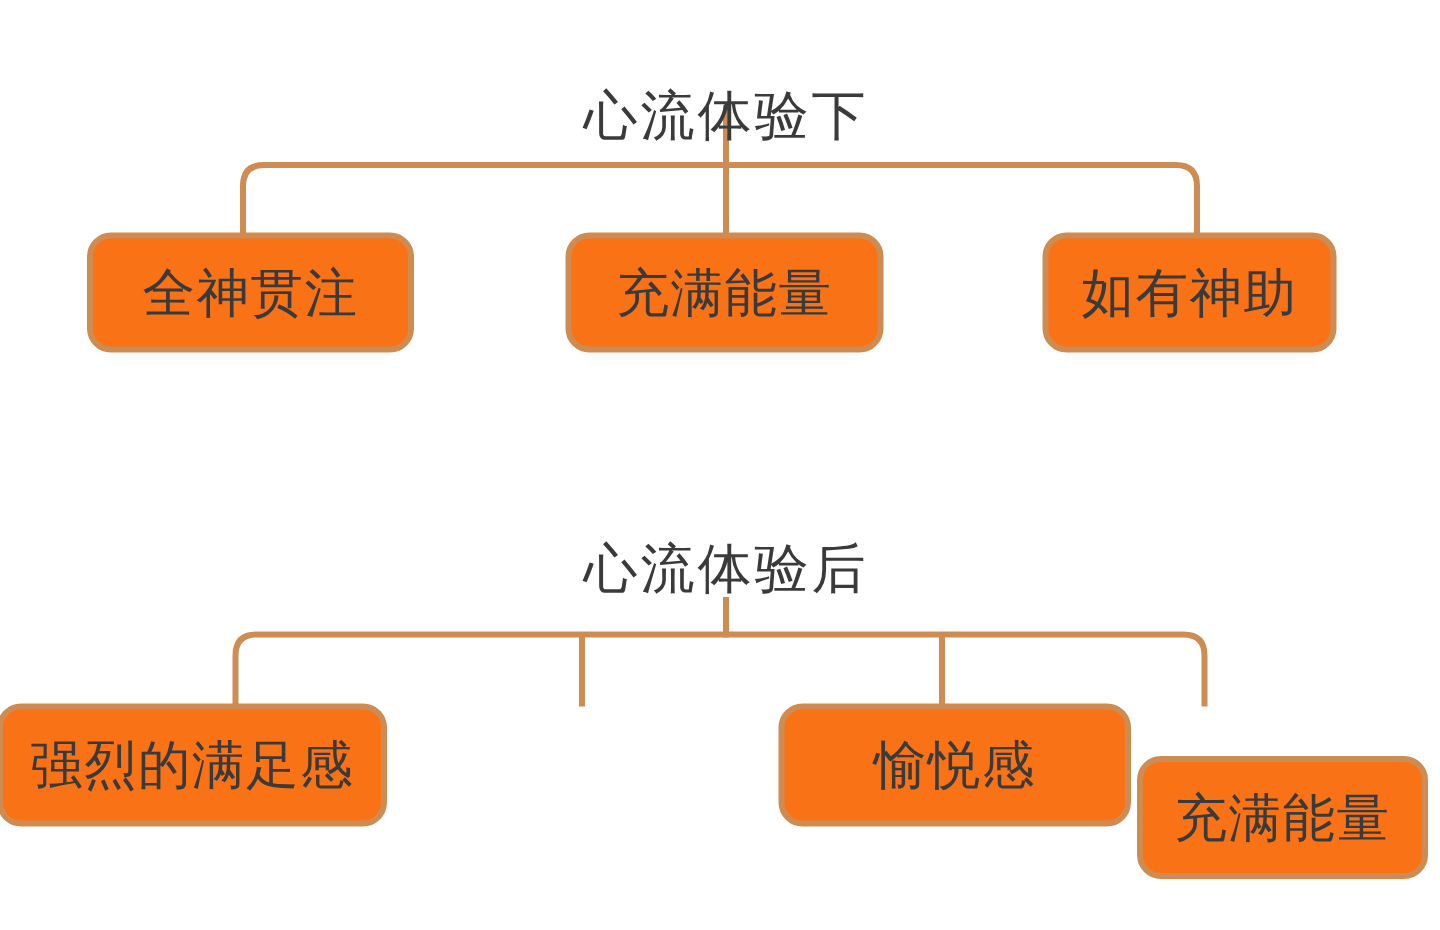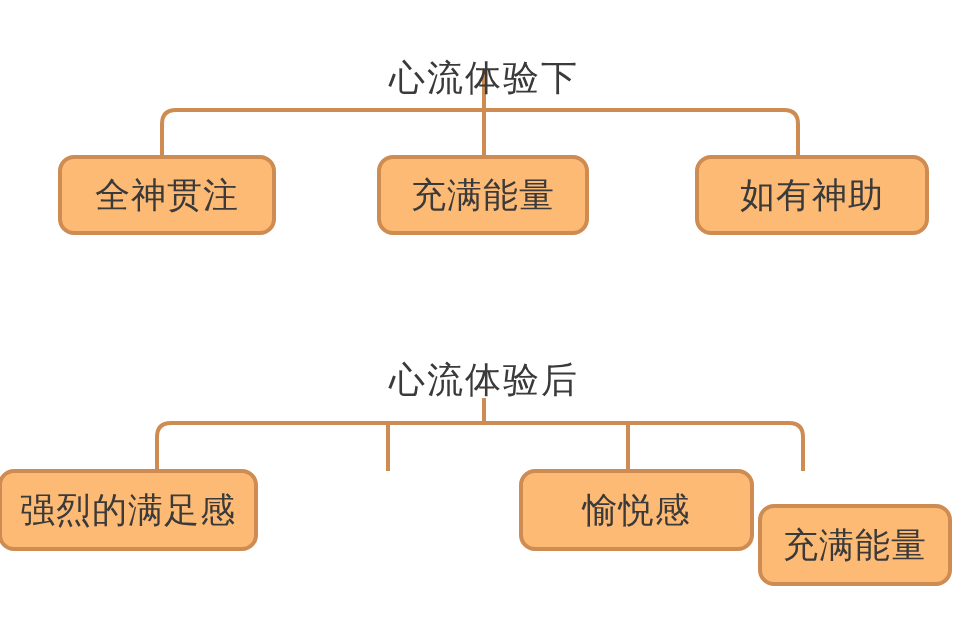--- a/index.html
+++ b/index.html
@@ -26,34 +26,34 @@
     letter-spacing:2px;
     white-space:nowrap;
     z-index:2;
     margin-top:29px;
   }
   .node-box{
     position:absolute;
     box-sizing:border-box;
     border:4px solid var(--line);
     border-radius:16px;
-    background:#fdba74;
+    background:#f97316;
     display:flex;
     align-items:center;
     justify-content:center;
     font-size:35px;
     letter-spacing:1px;
     color:var(--text);
     white-space:nowrap;
     z-index:2;
   }
   
   .t1-b1{left:58px;  top:155px; width:218px; height:80px;}
   .t1-b2{left:377px; top:155px; width:212px; height:80px;}
-  .t1-b3{left:695px; top:155px; width:234px; height:80px;}
+  .t1-b3{left:695px; top:155px; width:196px; height:80px;}
   
   .t2-b1{left:-2px;  top:469px; width:260px; height:82px;}
   .t2-b2{left:280px; top:469px; width:215px; height:82px;}
   .t2-b3{left:519px; top:469px; width:235px; height:82px;}
   .t2-b4{left:758px; top:469px; width:194px; height:82px;margin-top:35px;}
 </style>
 </head>
 <body>
 
 <div class="stage">

